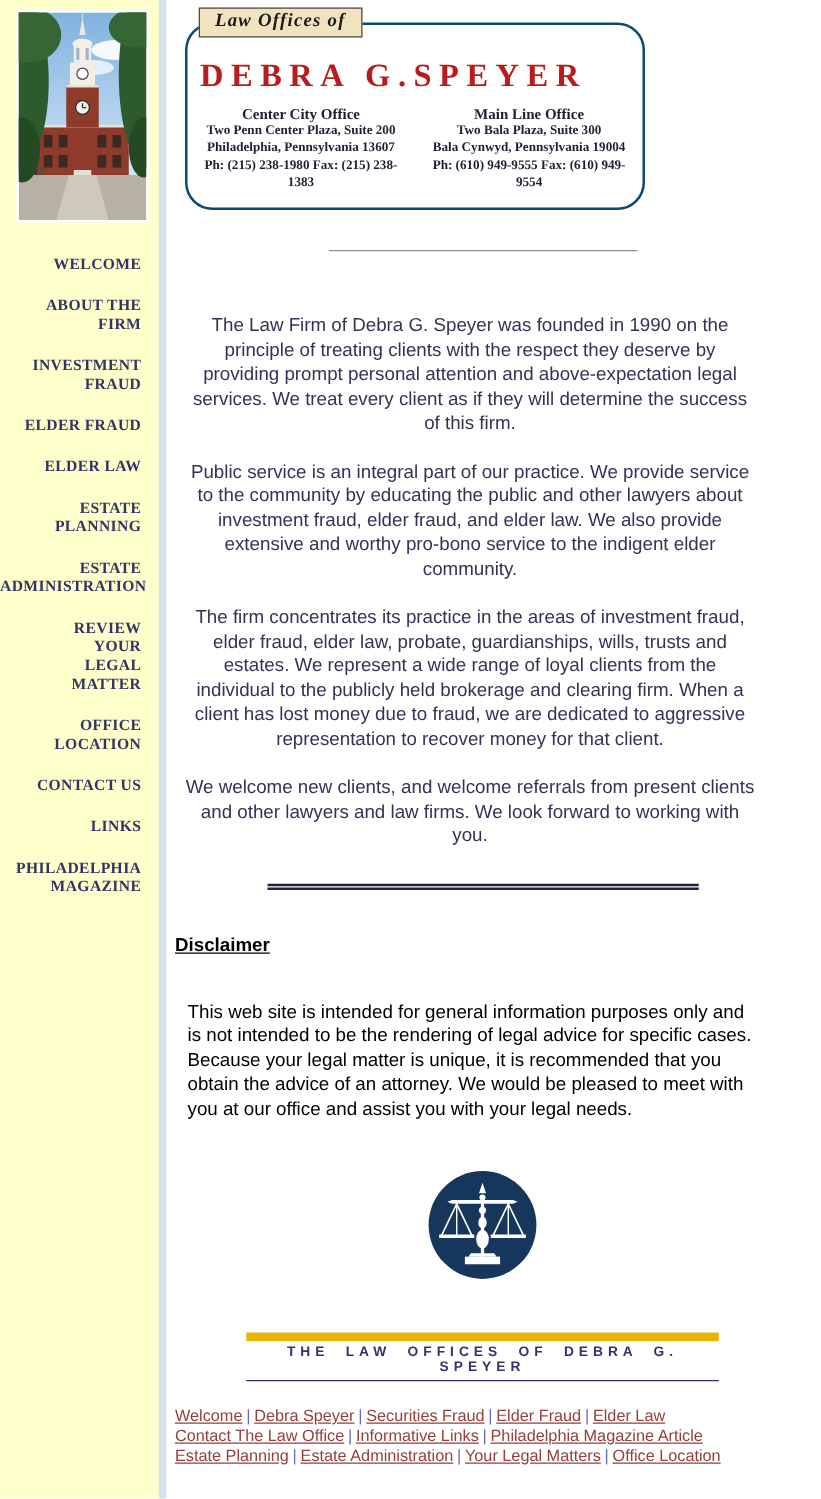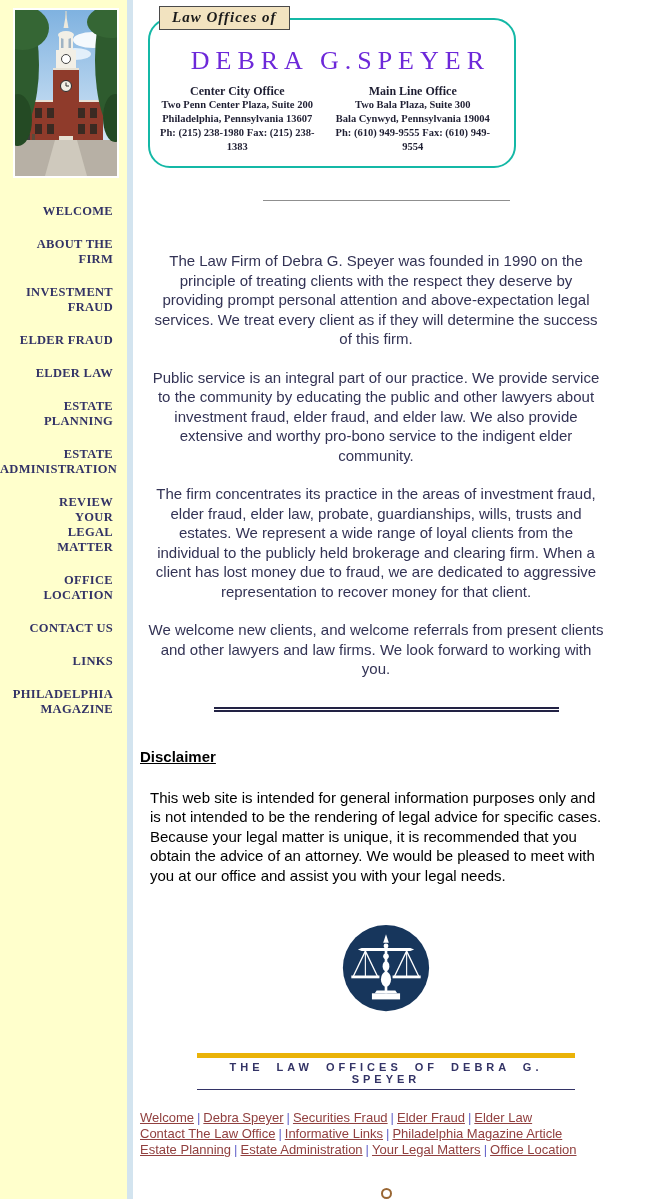--- a/index.html
+++ b/index.html
@@ -25,31 +25,31 @@
     font-family:"Liberation Serif", serif; font-weight:bold; font-size:12.5px;
     line-height:15px; color:#333366; text-decoration:none; white-space:pre-line;
     letter-spacing:0.3px; cursor:pointer;
   }
 
   
   .main { position:absolute; left:140px; top:0; width:492px; }
 
   .header-box {
     position:relative; margin:18px 0 0 8px; width:368px; min-height:122px;
-    border:2px solid #14b8a6; border-radius:22px; padding:26px 24px 12px 10px;
+    border:2px solid #0c4a6e; border-radius:22px; padding:26px 10px 12px 10px;
   }
   .header-label {
     position:absolute; top:-14px; left:9px;
     background:#F2E3C0; border:1px solid #4A4A4A; padding:2px 12px 3px 12px;
     font-family:"Liberation Serif", serif; font-style:italic; font-weight:bold;
     font-size:15px; color:#1A1A1A; letter-spacing:1px;
   }
   .firm-name {
-    text-align:right; font-family:"Liberation Serif", serif; font-weight:normal;
-    font-size:26px; letter-spacing:6px; color:#6d28d9; margin-bottom:8px;
+    text-align:left; font-family:"Liberation Serif", serif; font-weight:bold;
+    font-size:26px; letter-spacing:6px; color:#b91c1c; margin-bottom:8px;
   }
   .offices { display:flex;gap:21px; }
   .office {
     flex:1; text-align:center; font-family:"Liberation Serif", serif;
     font-weight:bold; font-size:10.5px; line-height:14px; color:#1F1F33;
   }
   .office .o-title { font-size:12px; }
 
   hr.thin {
     border:none; border-top:1px solid #8F8F8F; width:247px; margin:32px auto 0 auto;
@@ -61,29 +61,29 @@
   }
   .double-rule {
     width:345px; height:5px; margin:28px auto 0 auto;
     border-top:2px solid #222244; border-bottom:2px solid #222244;
   }
   .disclaimer-title {
     margin-top:36px; text-align:left; font-size:15px; font-weight:bold;
     color:#000; text-decoration:underline;
   }
   .disclaimer-body {
-    width:452px; margin:23px 0 0 10px; font-size:15px; line-height:19.5px; color:#000;
+    width:452px; margin:35px 0 0 10px; font-size:15px; line-height:19.5px; color:#000;
   }
 
   .logo-wrap { margin-top:38px; text-align:center; }
   .logo-wrap svg { width:90px; height:90px; }
 
   .banner {
     width:378px; margin:36px auto 0 auto; text-align:center;
-    border-top:5px solid #eab308; border-bottom:1px solid #333366;
+    border-top:7px solid #eab308; border-bottom:1px solid #333366;
     padding:3px 0 4px 0;
     font-size:11px; font-weight:bold; letter-spacing:4px; word-spacing:6px;
     color:#333366;
   }
 
   .footer-links { margin-top:20px; text-align:left; font-size:13px; line-height:16px; }
   .footer-links a { color:#91403F; text-decoration:underline; cursor:pointer; }
   .footer-links .sep { color:#6666CC; padding:0 3px; }
 
   .top-ring {

